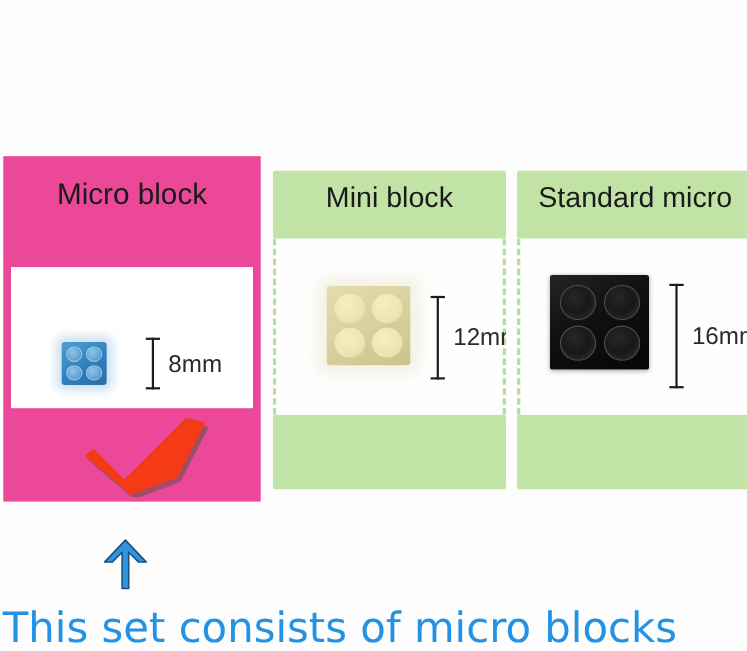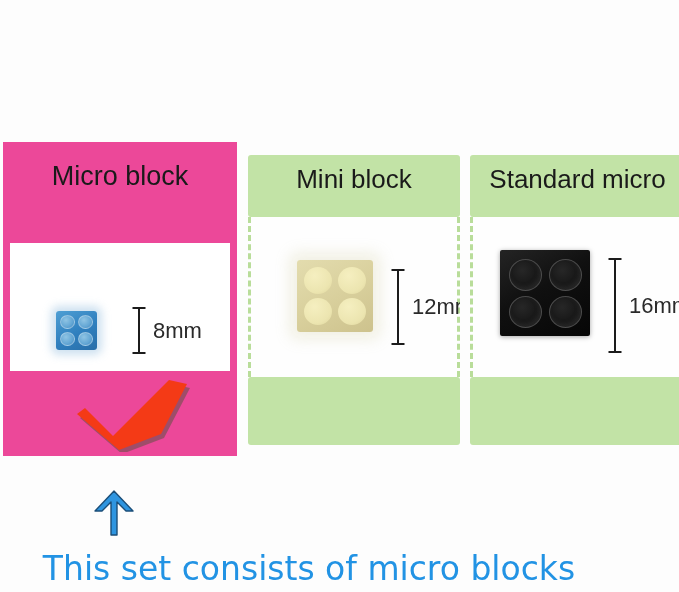--- a/index.html
+++ b/index.html
@@ -235,21 +235,21 @@
     top: 489px;
     width: 42px;
     height: 48px;
   }
   #caption {
     position: absolute;
     left: 0;
     top: 549px;
     width: 618px;
     text-align: center;
-    font-size: 33px;
+    font-size: 38px;
     color: #2293e4;
     font-family: "DejaVu Sans", "Liberation Sans", sans-serif;
     white-space: nowrap;
   }
 </style>
 </head>
 <body>
 
 <div id="root">
 

